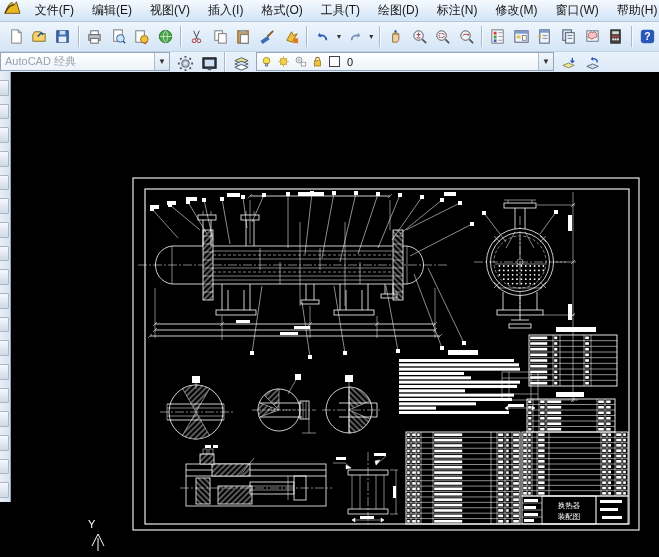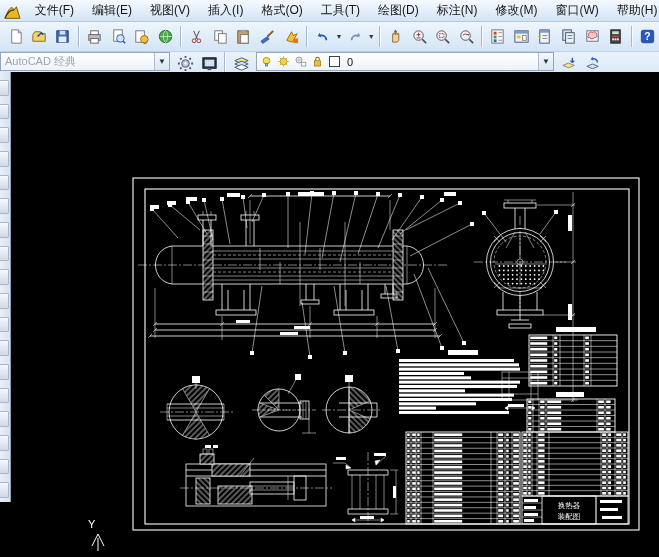--- a/index.html
+++ b/index.html
@@ -1,20 +1,20 @@
 <!DOCTYPE html>
 <html><head>
 <meta charset="utf-8">
 <style>
   html,body{margin:0;padding:0}
   body{width:659px;height:557px;overflow:hidden;background:#000;
        font-family:"Liberation Sans","DejaVu Sans",sans-serif;position:relative}
   
   #menubar{height:22px;background:linear-gradient(#f5fafe,#d2e4f6);
-           display:flex;align-items:flex-end;padding-left:3px;
+           display:flex;align-items:flex-start;padding-left:3px;
            border-bottom:1px solid #b6c7da;box-sizing:border-box}
   .mitem{font-size:12px;color:#161616;padding:2px 9px;white-space:nowrap;cursor:default}
   .applogo{width:18px;height:16px;margin:0 4px 0 1px;display:inline-flex}
   #tb1{height:30px;background:linear-gradient(#eef5fc,#d4e5f6);
        display:flex;align-items:center;padding-left:4px;
        border-bottom:1px solid #c0d1e3;box-sizing:border-box}
   #tb2{height:40px;background:linear-gradient(#eaf2fa,#d0e2f4);
        display:flex;align-items:flex-start;
        border-bottom:1px solid #9fb1c5;box-sizing:border-box}
   .tbtn{width:20px;height:20px;display:inline-flex;align-items:center;justify-content:center;

